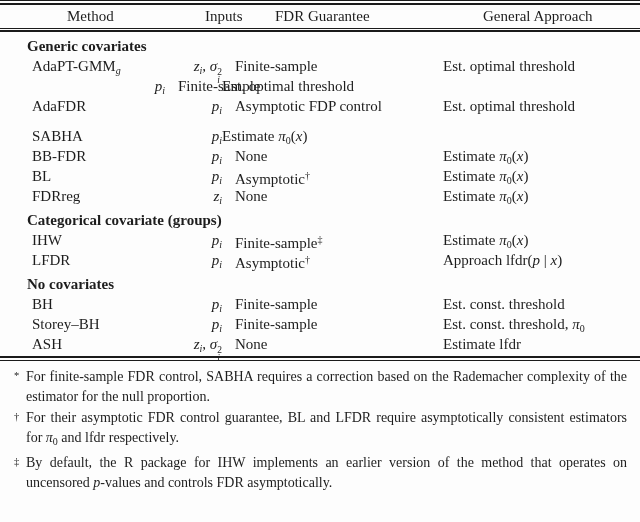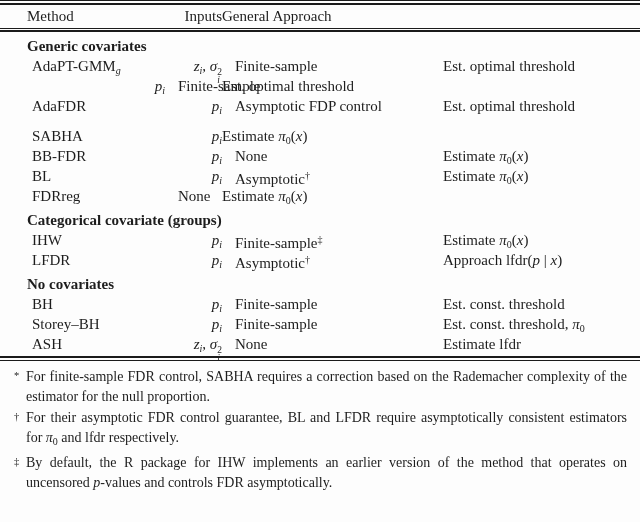--- a/index.html
+++ b/index.html
@@ -29,21 +29,21 @@
     border-bottom-width:1px;
   }
   .grid4{
     display:grid;
     grid-template-columns:165px 57px 221px auto;
   }
   .hdr-row{
     height:23px;
     align-items:center;
   }
-  .hdr-cell{white-space:nowrap;}
+  .hdr-cell{white-space:nowrap;margin-left:40px;}
   .c1{padding-left:27px;}
   .c2{text-align:right;}
   .c3{padding-left:13px;}
   .c4{padding-left:0;}
   .tbody{padding-top:4px;padding-bottom:2px;}
   .section + .section{margin-top:4px;}
   .group + .group{margin-top:10px;}
   .row{height:20px;line-height:20px;white-space:nowrap;}
   .section-title{
     grid-column:1 / -1;
@@ -82,20 +82,21 @@
 </style>
 </head>
 <body>
 
 <div class="page">
   <div class="drule"></div>
 
   <div class="grid4 hdr-row">
     <div class="hdr-cell c1">Method</div>
     <div class="hdr-cell c2">Inputs</div>
+    <div class="hdr-cell c3">FDR Guarantee</div>
     <div class="hdr-cell c4">General Approach</div>
   </div>
 
   <div class="drule"></div>
 
   <div class="tbody" id="tbody">
       <div class="section">
         <div class="grid4 row">
           <div class="section-title">Generic covariates</div>
         </div>
@@ -134,20 +135,21 @@
             <div class="c4"><span>Estimate </span><span class="it">π</span><span class="sub">0</span><span>(</span><span class="it">x</span><span>)</span></div>
           </div>
           <div class="grid4 row">
             <div class="c1 cell-method"><span>BL</span></div>
             <div class="c2"><span class="it">p</span><span class="isub">i</span></div>
             <div class="c3"><span>Asymptotic</span><span class="sup">†</span></div>
             <div class="c4"><span>Estimate </span><span class="it">π</span><span class="sub">0</span><span>(</span><span class="it">x</span><span>)</span></div>
           </div>
           <div class="grid4 row">
             <div class="c1 cell-method"><span>FDRreg</span></div>
+            <div class="c2"><span class="it">z</span><span class="isub">i</span></div>
             <div class="c3"><span>None</span></div>
             <div class="c4"><span>Estimate </span><span class="it">π</span><span class="sub">0</span><span>(</span><span class="it">x</span><span>)</span></div>
           </div>
         </div>
       </div>
       <div class="section">
         <div class="grid4 row">
           <div class="section-title">Categorical covariate (groups)</div>
         </div>
         <div class="group">

